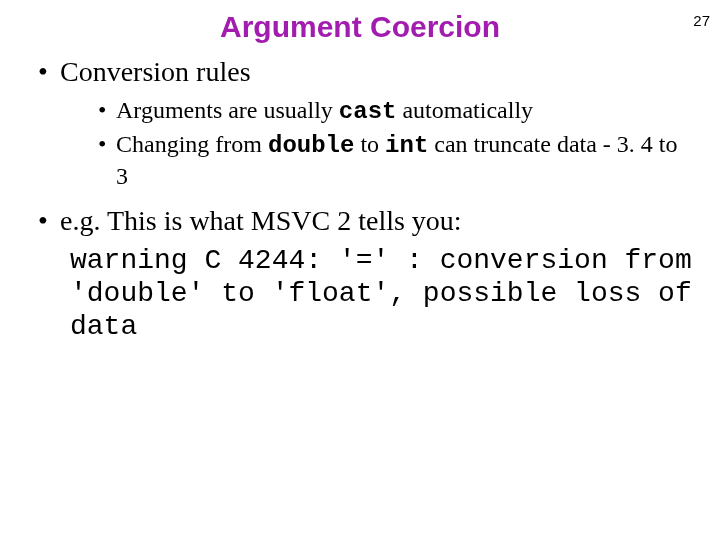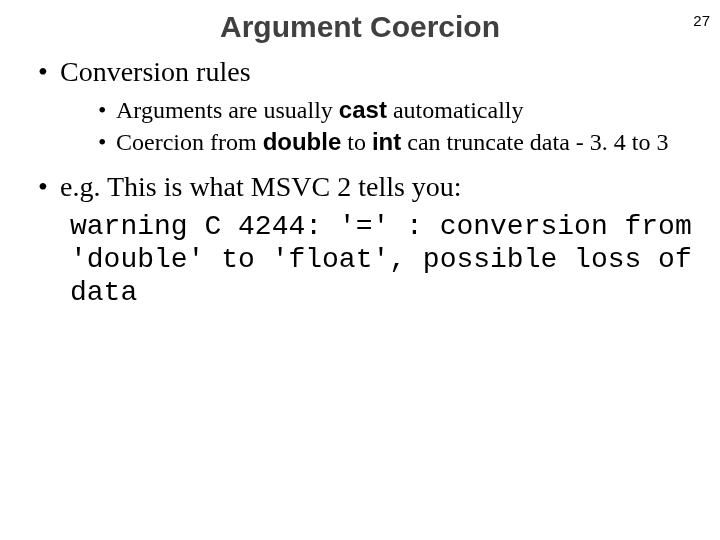--- a/index.html
+++ b/index.html
@@ -25,21 +25,21 @@
     right: 10px;
     font-family: Arial, Helvetica, sans-serif;
     font-size: 15px;
     color: #000;
   }
   .title {
     text-align: center;
     font-family: Arial, Helvetica, sans-serif;
     font-weight: bold;
     font-size: 30px;
-    color: #404040;
+    color: #a21caf;
     margin: 4px 0 10px 0;
   }
   ul.level1 {
     list-style: none;
     margin: 0 0 0 0;
     padding: 0 0 0 10px;
     font-size: 28px;
     line-height: 1.25;
   }
   ul.level1 > li {
@@ -65,21 +65,21 @@
     padding-left: 18px;
     margin: 2px 0 2px 0;
   }
   ul.level2 > li::before {
     content: "•";
     position: absolute;
     left: 0;
     top: 0;
   }
   .monob {
-    font-family: Liberation Sans, sans-serif;
+    font-family: Liberation Mono, monospace;
     font-weight: bold;
   }
   .warning-block {
     font-family: "Courier New", Courier, monospace;
     font-size: 28px;
     line-height: 1.18;
     margin: 2px 0 0 42px;
     white-space: normal;
   }
 </style>
@@ -93,21 +93,21 @@
   <div class="title">Argument Coercion</div>
 
   <ul class="level1">
     <li>
       <span>Conversion rules</span>
       <ul class="level2">
         <li>
           <span>Arguments are usually </span><span class="monob">cast</span><span> automatically</span>
         </li>
         <li>
-          <span>Coercion from </span><span class="monob">double</span><span> to </span><span class="monob">int</span><span> can truncate data - 3. 4 to 3</span>
+          <span>Changing from </span><span class="monob">double</span><span> to </span><span class="monob">int</span><span> can truncate data - 3. 4 to 3</span>
         </li>
       </ul>
     </li>
     <li>
       <span>e.g. This is what MSVC 2 tells you:</span>
     </li>
   </ul>
 
   <div class="warning-block">warning C 4244: '=' : conversion from 'double' to 'float', possible loss of data</div>
 

